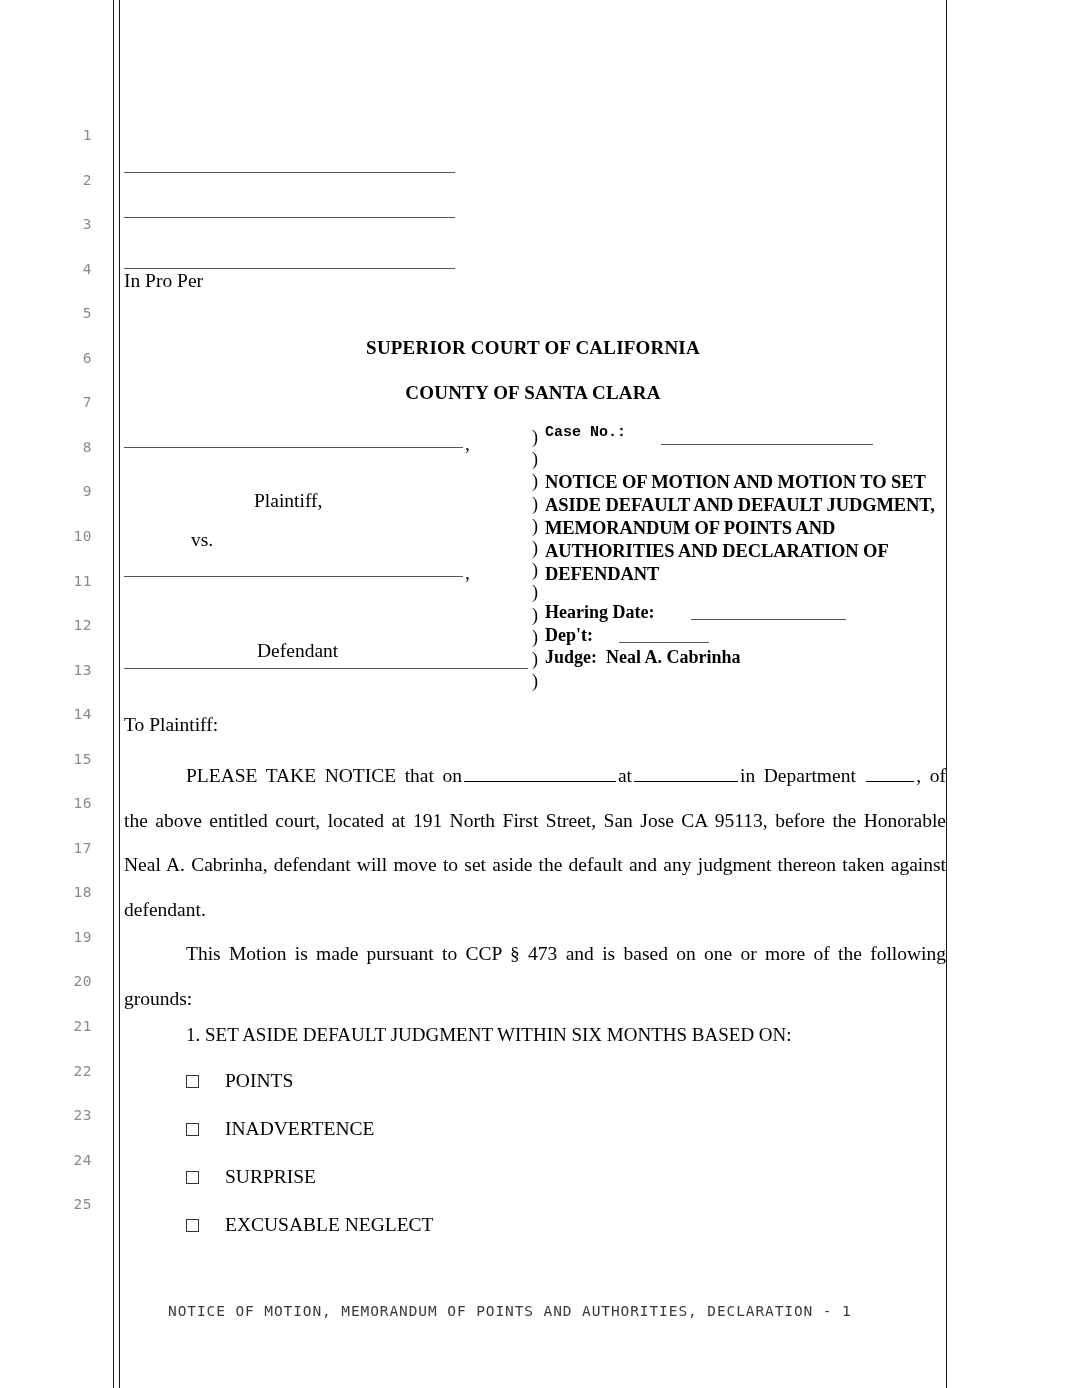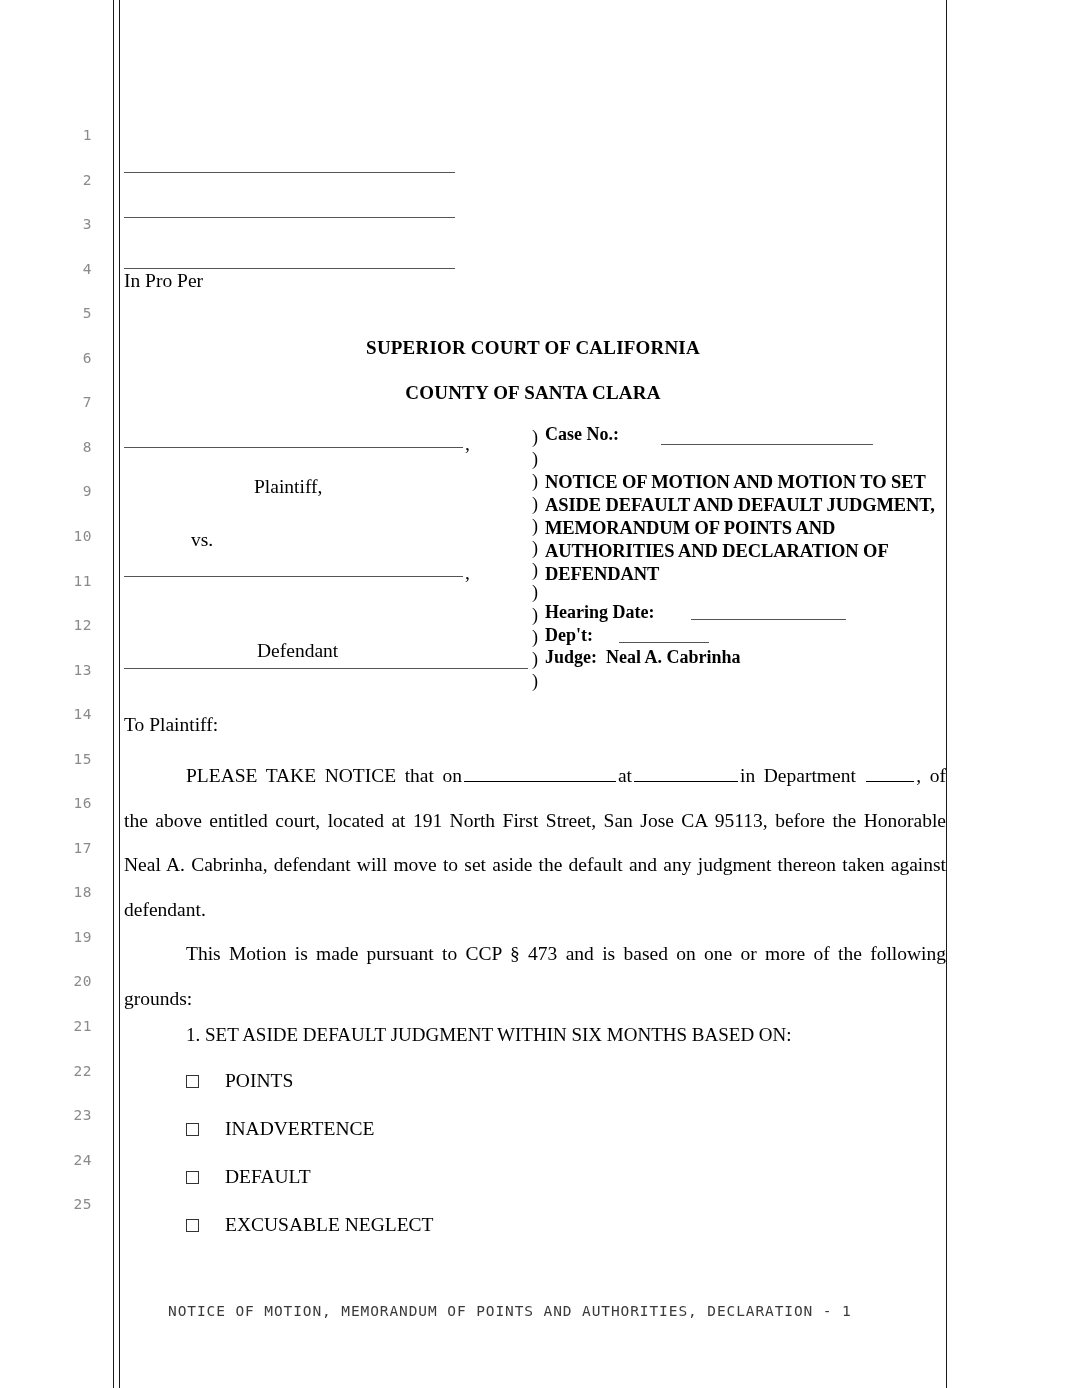--- a/index.html
+++ b/index.html
@@ -128,21 +128,21 @@
     position: absolute;
     font-size: 19.5px;
     line-height: 1;
   }
   #cap-comma-1 { left: 341px; top: 10px; }
   #cap-comma-2 { left: 341px; top: 139px; }
 
   #label-plaintiff {
     position: absolute;
     left: 130px;
-    top: 52px;
+    top: 66px;
     font-size: 19.5px;
   }
   #label-vs {
     position: absolute;
     left: 67px;
     top: 105px;
     font-size: 19.5px;
   }
   #label-defendant {
     position: absolute;
@@ -166,22 +166,23 @@
   #caption-right {
     position: absolute;
     left: 421px;
     top: 0px;
     width: 400px;
   }
   #case-no-row {
     position: relative;
     height: 26px;
     font-weight: bold;
-    font-size: 18px;
-    white-space: nowrap;
+    font-size: 15px;
+    white-space: nowrap;
+    font-family: Liberation Mono, monospace;
   }
   #case-no-row .blank-line {
     left: 116px;
     top: 20px;
     width: 212px;
     border-bottom: 1.3px solid #555555;
   }
   #doc-title {
     position: absolute;
     left: 0;
@@ -405,21 +406,21 @@
         <span style="display:inline-block;width:62px"></span><span>1. SET ASIDE DEFAULT JUDGMENT WITHIN SIX MONTHS BASED ON:</span>
       </div>
 
       <div class="checkbox-row" id="chk-0">
         <span class="checkbox-glyph"></span><span>POINTS</span>
       </div>
       <div class="checkbox-row" id="chk-1">
         <span class="checkbox-glyph"></span><span>INADVERTENCE</span>
       </div>
       <div class="checkbox-row" id="chk-2">
-        <span class="checkbox-glyph"></span><span>DEFAULT</span>
+        <span class="checkbox-glyph"></span><span>SURPRISE</span>
       </div>
       <div class="checkbox-row" id="chk-3">
         <span class="checkbox-glyph"></span><span>EXCUSABLE NEGLECT</span>
       </div>
     </div>
   </div>
 
   <div id="footer">NOTICE OF MOTION, MEMORANDUM OF POINTS AND AUTHORITIES, DECLARATION - 1</div>
 
 </div>

